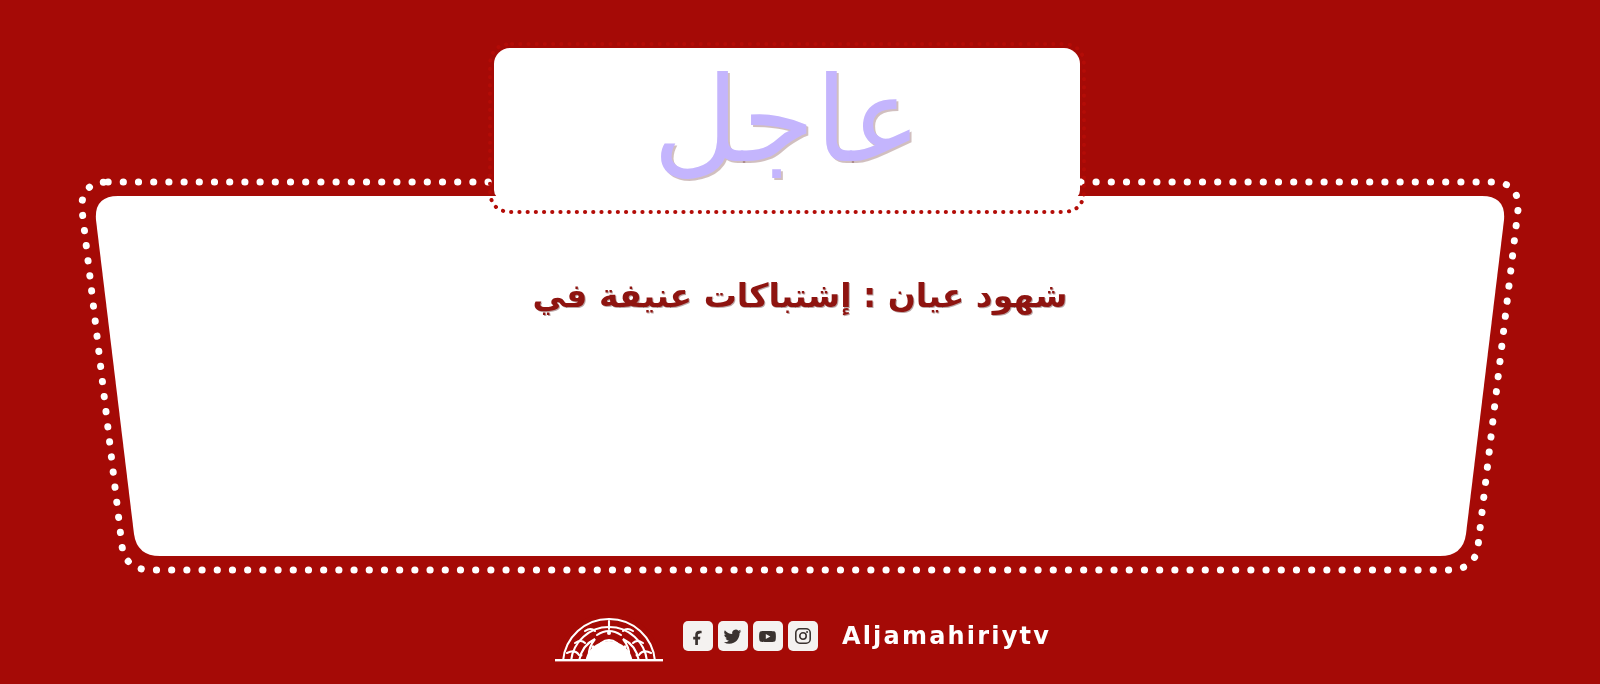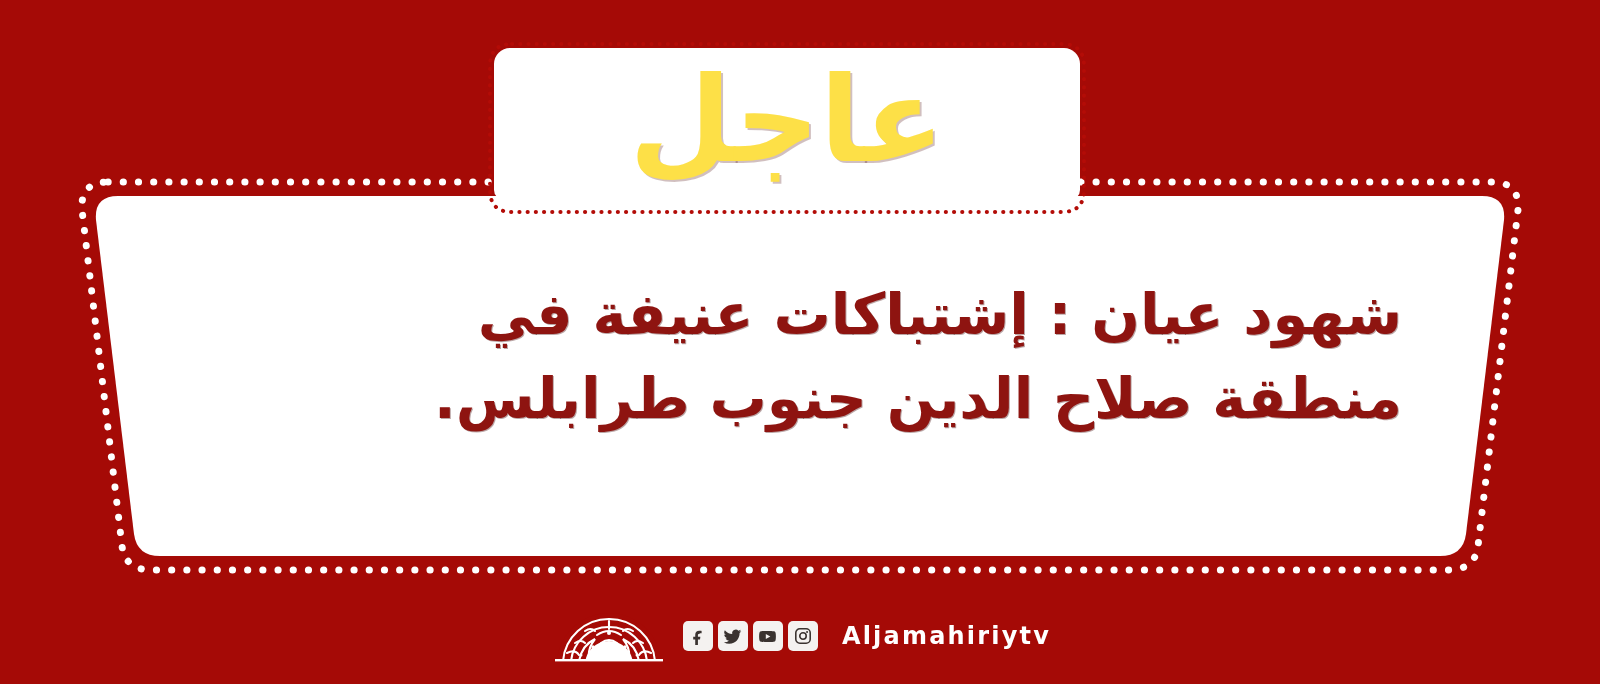--- a/index.html
+++ b/index.html
@@ -60,27 +60,26 @@
     right: 0;
     top: 92px;
     text-align: center;
     direction: rtl;
     z-index: 6;
     padding: 0 120px;
     box-sizing: border-box;
   }
   .headline-line {
     color: #8e1410;
-    font-size: 57px;
+    font-size: 33px;
     font-weight: 700;
     line-height: 1.48;
     letter-spacing: 0px;
     text-shadow: 1px 1px 0 rgba(60,0,0,0.35);
     white-space: nowrap;
-    text-align: right;
   }
 
   
   .badge {
     position: absolute;
     left: 494px;
     top: 48px;
     width: 586px;
     height: 152px;
     z-index: 10;
@@ -98,23 +97,23 @@
     width: calc(100% + 16px);
     height: calc(100% + 24px);
     pointer-events: none;
   }
   .badge-text {
     position: absolute;
     inset: 0;
     display: flex;
     align-items: center;
     justify-content: center;
-    color: #fde047;
+    color: #c4b5fd;
     font-size: 118px;
-    font-weight: 700;
+    font-weight: 400;
     direction: rtl;
     letter-spacing: 2px;
     line-height: 1;
     padding-bottom: 8px;
     box-sizing: border-box;
     text-shadow: 2px 2px 0 rgba(70,0,0,0.25);
   }
 
   
   .footer {
@@ -191,21 +190,20 @@
                  Q 1385 376 1362 376
                  L 82 376
                  Q 59 376 56 354
                  L 18 40
                  Q 16 16 40 16 Z" fill="#ffffff"></path>
       </svg>
     </div>
 
     <div class="headline">
       <div class="headline-line">شهود عيان : إشتباكات عنيفة في</div>
-      <div class="headline-line">منطقة صلاح الدين جنوب طرابلس.</div>
     </div>
   </div>
 
   <div class="badge">
     <div class="badge-bg"></div>
     <div class="badge-dots">
       <svg viewBox="0 0 602 176" preserveAspectRatio="none">
         <path d="M 26 4
                  L 576 4
                  Q 598 4 598 26

